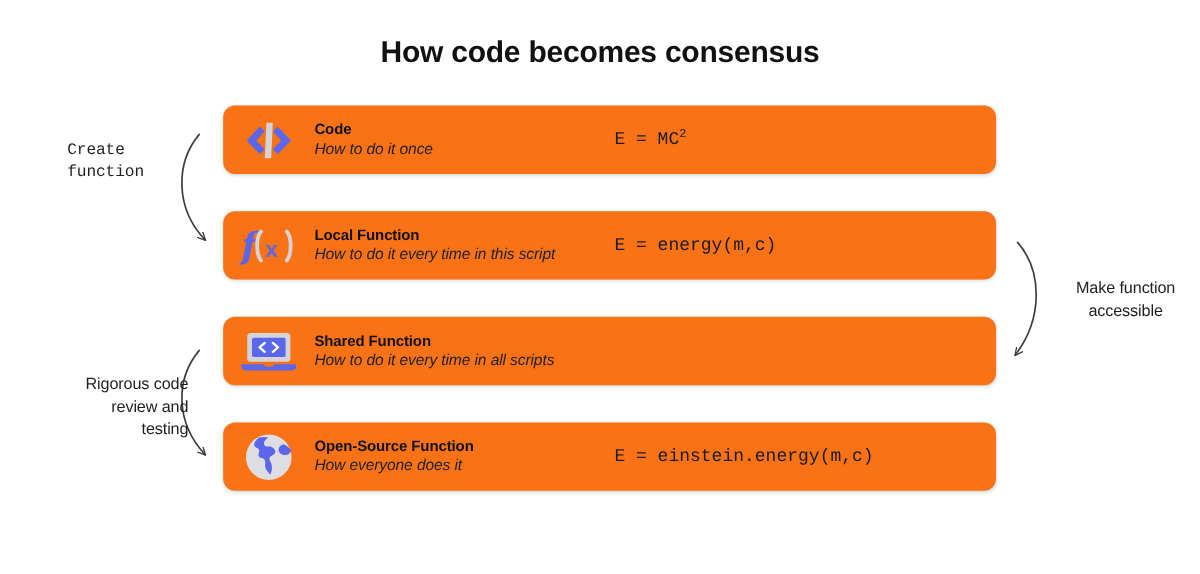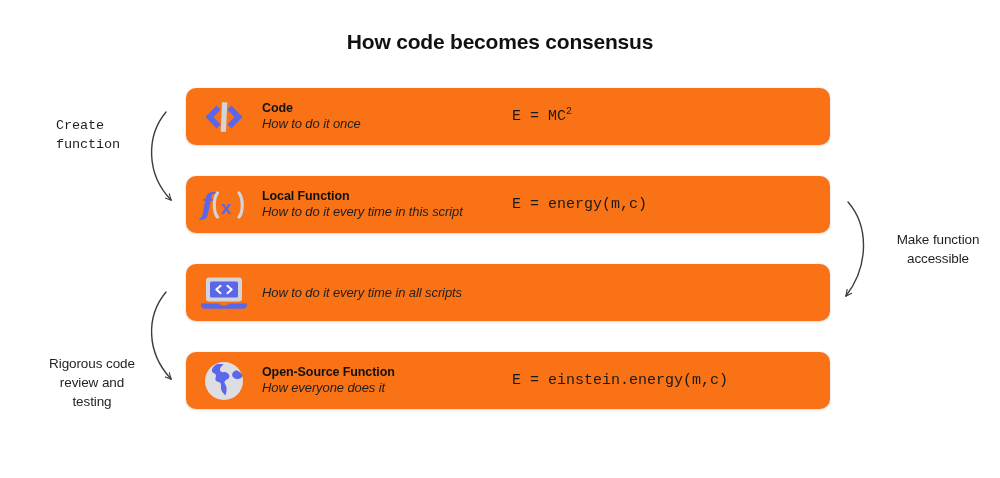--- a/index.html
+++ b/index.html
@@ -16,21 +16,21 @@
     color: #1a1a1a;
     -webkit-font-smoothing: antialiased;
   }
 
   #page-title {
     position: absolute;
     top: 30px;
     left: 0;
     width: 1000px;
     text-align: center;
-    font-size: 21px;
+    font-size: 25px;
     font-weight: bold;
     letter-spacing: -0.2px;
     color: #111111;
   }
 
   
   #card-stack {
     position: absolute;
     left: 186px;
     top: 88px;
@@ -103,22 +103,21 @@
   #annotation-create-function {
     left: 56px;
     top: 116px;
     width: 96px;
     font-family: Liberation Mono, monospace;
   }
   #annotation-rigorous-review {
     left: 27px;
     top: 310px;
     width: 130px;
-    text-align: center;
-    margin-top: 44px;
+    text-align: right;
   }
   #annotation-make-accessible {
     left: 878px;
     top: 230px;
     width: 120px;
     text-align: left;
   }
 
   #arrow-layer {
     position: absolute;
@@ -193,20 +192,21 @@
     <div class="card-icon">
       <svg width="50" height="38" viewBox="0 0 50 38" xmlns="http://www.w3.org/2000/svg">
         <rect x="7" y="3.5" width="36" height="24" rx="3" fill="#d3d3d8"></rect>
         <rect x="11" y="7.5" width="28" height="16" rx="1.5" fill="#5a67e8"></rect>
         <path d="M21.6 11.8 L17.3 15.5 L21.6 19.2" fill="none" stroke="#ffffff" stroke-width="2" stroke-linecap="round" stroke-linejoin="round"></path>
         <path d="M28.4 11.8 L32.7 15.5 L28.4 19.2" fill="none" stroke="#ffffff" stroke-width="2" stroke-linecap="round" stroke-linejoin="round"></path>
         <path d="M2 29.5 H20.5 C20.5 32.3 29.5 32.3 29.5 29.5 H48 C48 33.5 46.5 34.8 43.5 34.8 H6.5 C3.5 34.8 2 33.5 2 29.5 Z" fill="#5a67e8"></path>
       </svg>
     </div>
     <div class="card-text">
+      <div class="card-title">Shared Function</div>
       <div class="card-sub">How to do it every time in all scripts</div>
     </div>
   </div>
 
   <div class="card">
     <div class="card-icon">
       <svg width="44" height="44" viewBox="0 0 44 44" xmlns="http://www.w3.org/2000/svg">
         <circle cx="22" cy="22" r="19" fill="#dedee2"></circle>
         <path d="M14.0 5.5 C 11.0 7.5, 9.3 10.5, 10.0 12.5 C 10.7 14.4, 13.0 14.0, 13.8 15.8
                  C 14.6 17.7, 12.6 19.6, 13.7 21.4 C 14.6 22.9, 17.2 22.4, 18.4 23.9

